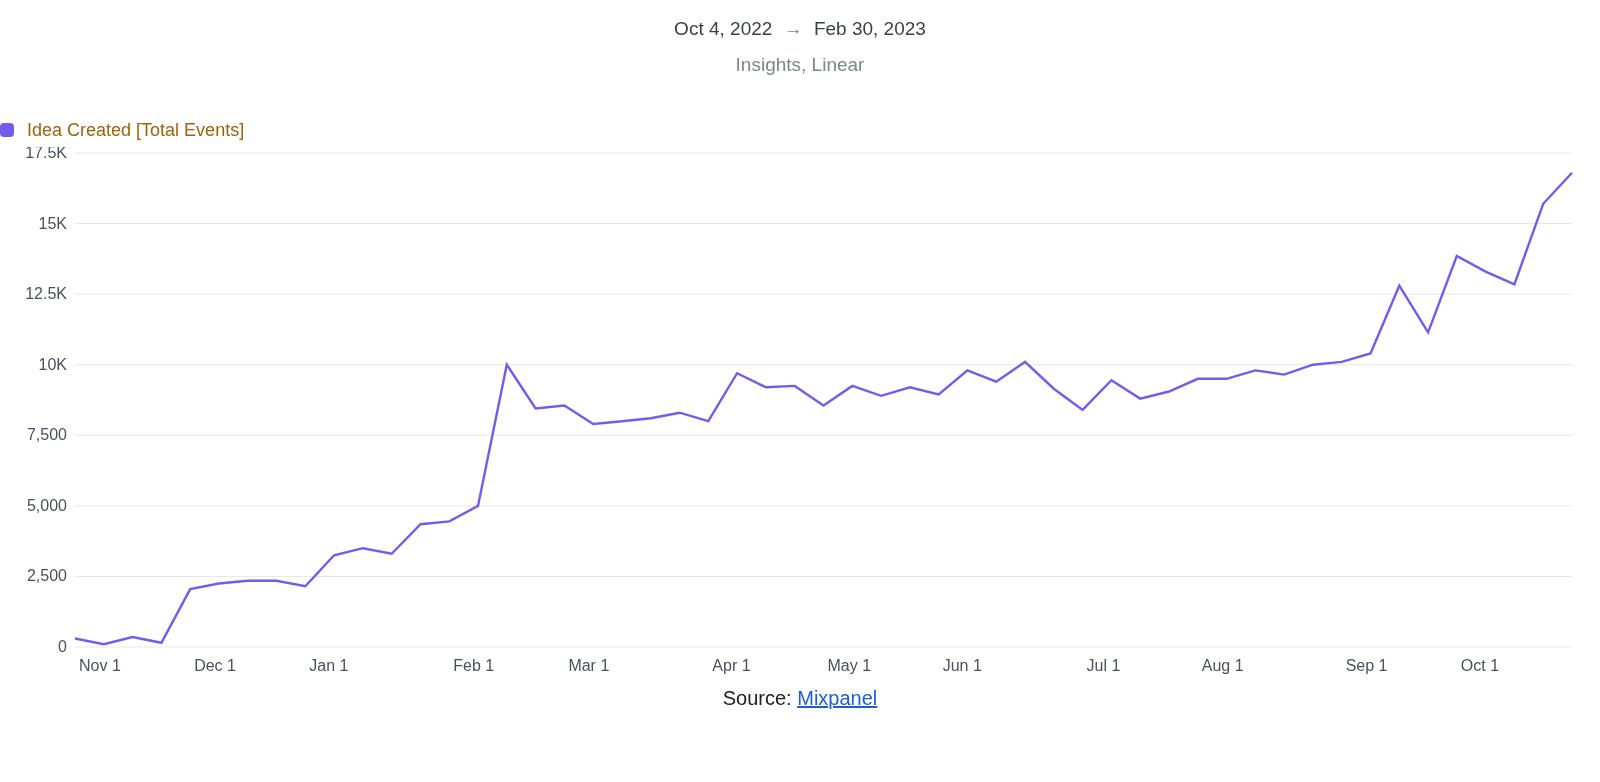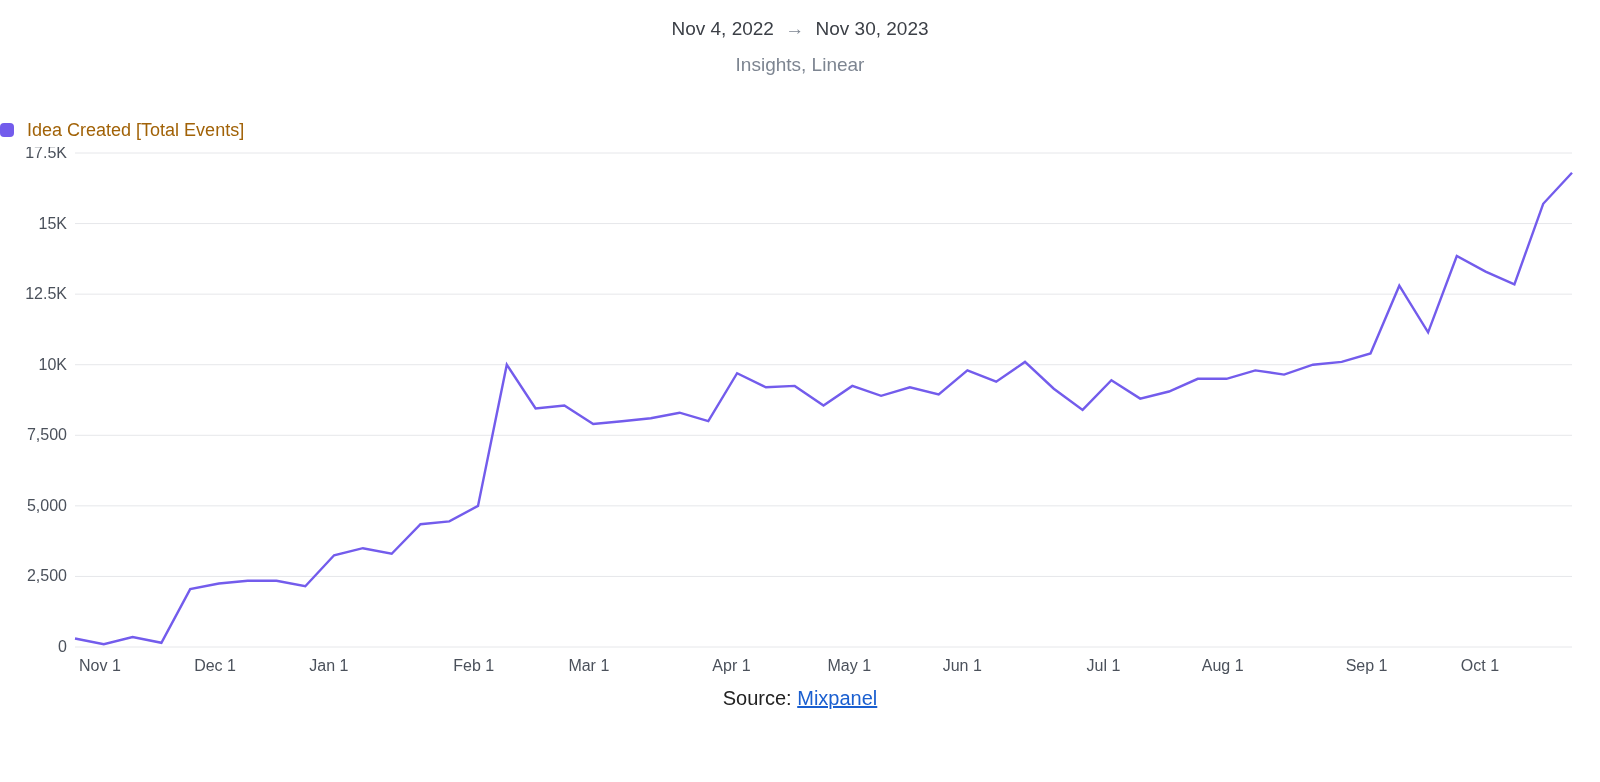--- a/index.html
+++ b/index.html
@@ -70,23 +70,23 @@
   }
   .axis-text {
     font-size: 16px;
     fill: #4b515b;
   }
 </style>
 </head>
 <body>
 
 <div class="title-row">
-  <span>Nov 4, 2022</span>
+  <span>Oct 4, 2022</span>
   <span class="arrow">→</span>
-  <span>Nov 30, 2023</span>
+  <span>Feb 30, 2023</span>
 </div>
 
 <div class="subtitle">Insights, Linear</div>
 
 <div class="legend">
   <span class="legend-swatch"></span>
   <span>Idea Created [Total Events]</span>
 </div>
 
 <div class="chart-wrap">

